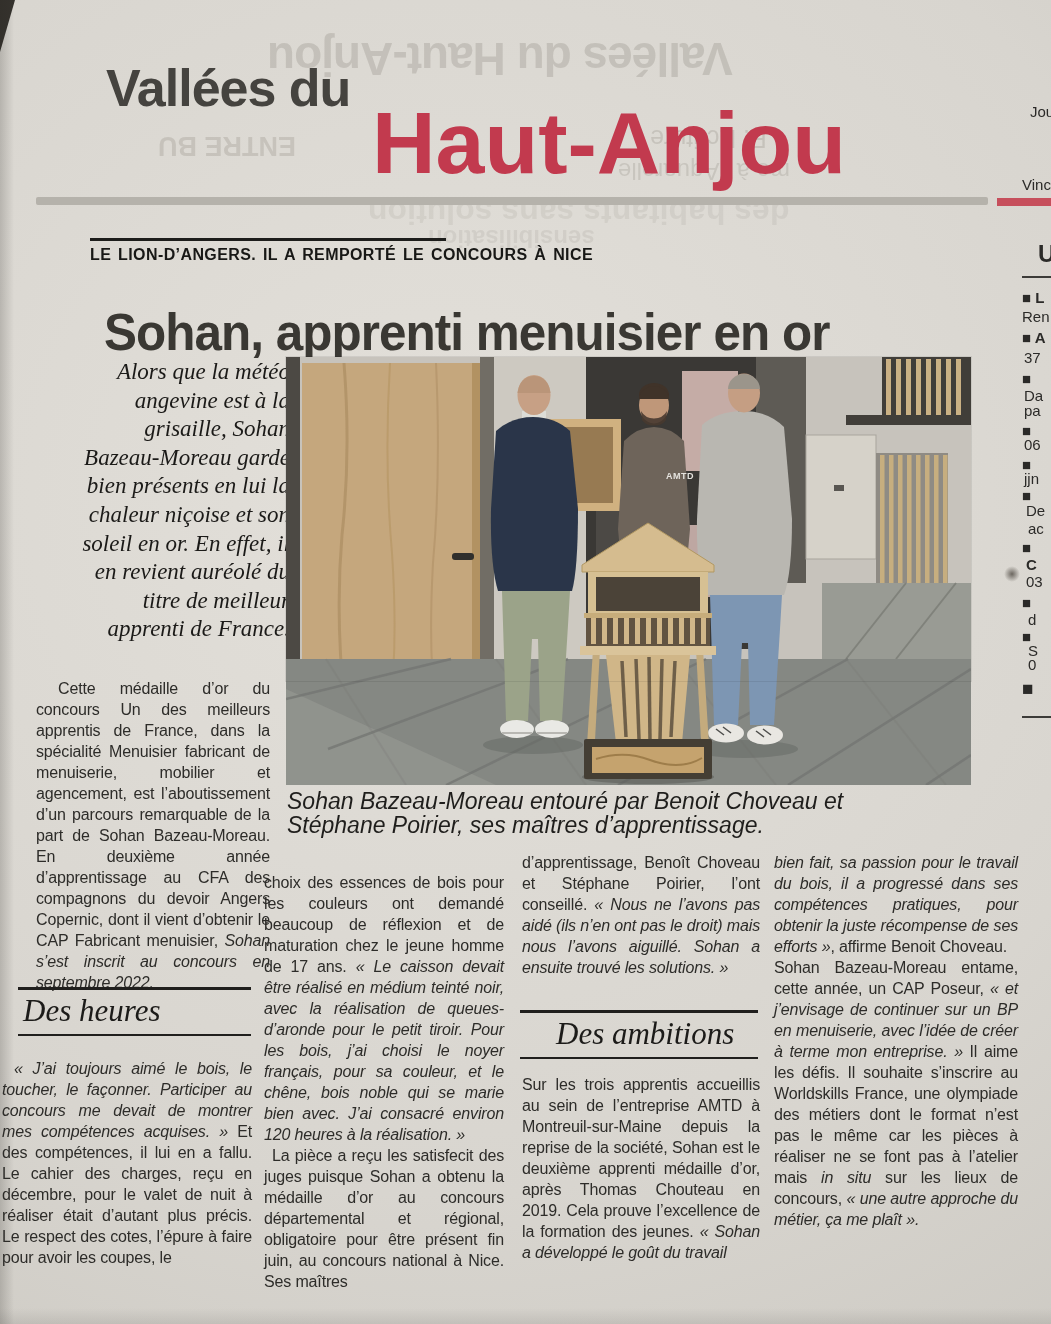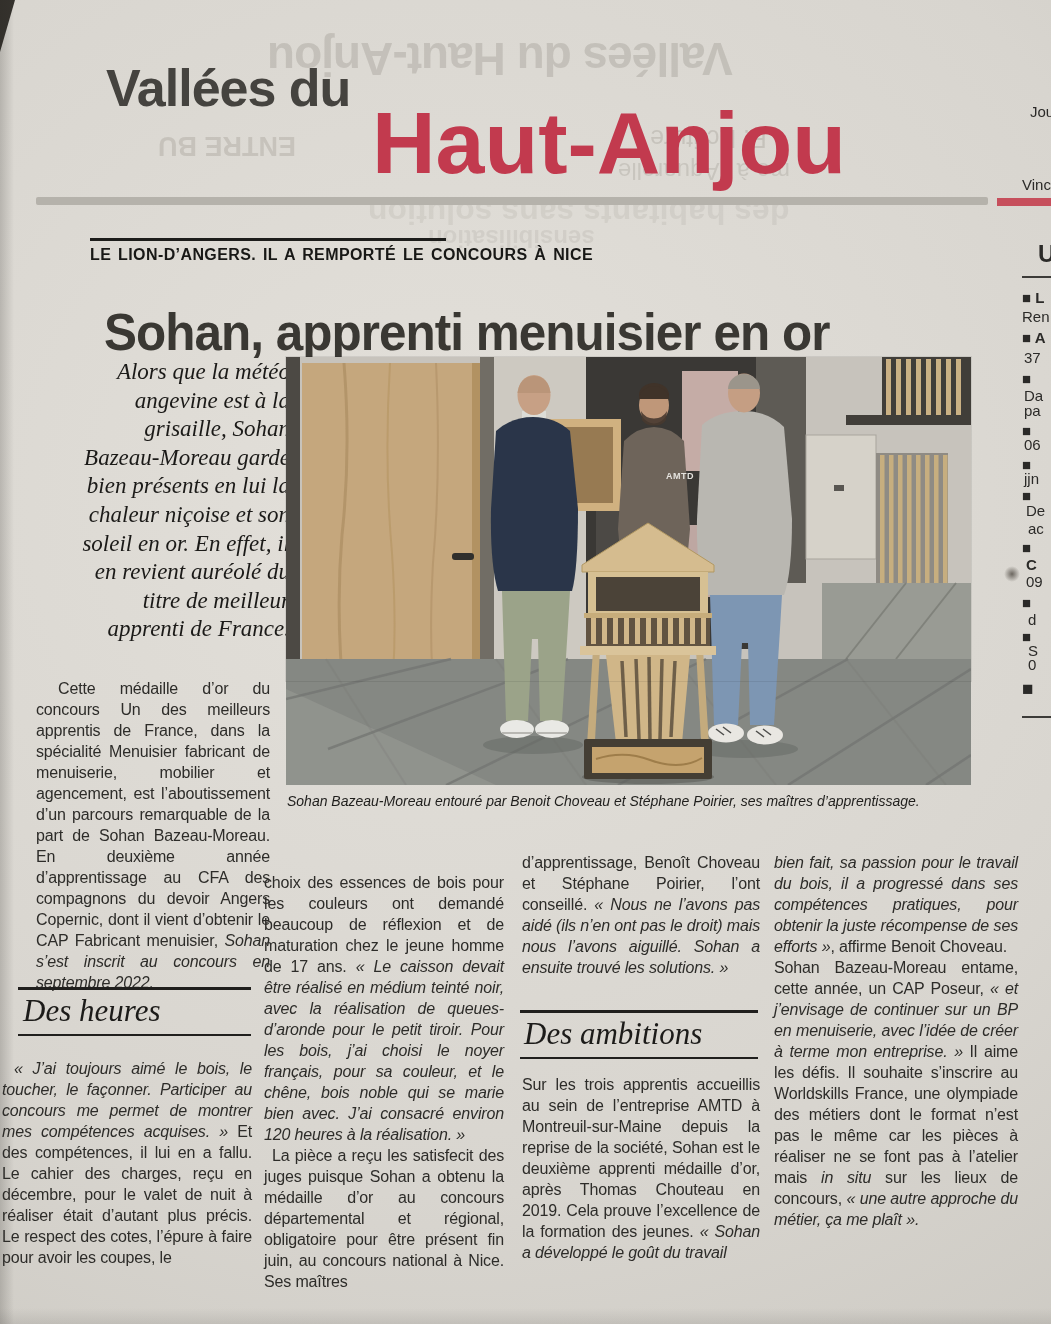--- a/index.html
+++ b/index.html
@@ -18,21 +18,21 @@
   .kick-rule{left:90px;top:238px;width:356px;height:3px;background:#1d1d1b;}
   .kicker{left:90px;top:246px;font-size:16px;font-weight:bold;color:#181816;letter-spacing:.4px;word-spacing:2px;}
   .headline{left:86px;top:284px;font-size:52px;font-weight:bold;color:#3a3833;letter-spacing:-1px;}
   .headline span{display:inline-block;transform:scaleX(.95);transform-origin:left;}
   
   .lede{left:64px;top:358px;width:226px;text-align:right;
         font-family:"Liberation Serif","DejaVu Serif",serif;font-style:italic;
         font-size:23px;line-height:28.6px;color:#1b1a18;}
   
   .photo{left:286px;top:357px;width:685px;height:324px;outline:1px solid rgba(0,0,0,.08);}
-  .caption{left:287px;top:789px;width:660px;font-style:italic;font-size:14px;line-height:24px;color:#1f1e1c;}
+  .caption{left:287px;top:789px;width:660px;font-style:italic;font-size:23px;line-height:24px;color:#1f1e1c;}
   
   .bcol{font-size:16px;line-height:21px;color:#2d2c29;text-align:justify;
         letter-spacing:-.15px;hyphens:auto;-webkit-hyphens:auto;}
   .bcol p{margin:0;}
   .ti22{text-indent:22px;}
   .ti12{text-indent:12px;}
   .ti8{text-indent:8px;}
   
   .sec-rule{height:3px;background:#201f1d;}
   .sec-title{font-family:"Liberation Serif","DejaVu Serif",serif;font-style:italic;
@@ -205,34 +205,34 @@
 
   <div class="abs bcol" style="left:36px;top:678px;width:234px;">
     <p class="ti22"><span>Cette médaille d’or du concours Un des meilleurs apprentis de France, dans la spécialité Menuisier fabricant de menuiserie, mobilier et agencement, est l’aboutissement d’un parcours remarquable de la part de Sohan Bazeau-Moreau. En deuxième année d’apprentissage au CFA des compagnons du devoir Angers Copernic, dont il vient d’obtenir le CAP Fabricant menuisier, </span><i>Sohan s’est inscrit au concours en septembre 2022.</i></p>
   </div>
 
   <div class="abs sec-rule" style="left:18px;top:987px;width:233px;"></div>
   <div class="abs sec-title" style="left:23px;top:993px;">Des heures</div>
   <div class="abs sec-rule" style="left:18px;top:1034px;width:233px;height:2px;"></div>
 
   <div class="abs bcol" style="left:2px;top:1058px;width:250px;">
-    <p class="ti12"><i>« J’ai toujours aimé le bois, le toucher, le façonner. Participer au concours me permet de montrer mes compétences acquises. »</i><span> Et des compétences, il lui en a fallu. Le cahier des charges, reçu en décembre, pour le valet de nuit à réaliser était d’autant plus précis. Le respect des cotes, l’épure à faire pour avoir les coupes, le</span></p>
+    <p class="ti12"><i>« J’ai toujours aimé le bois, le toucher, le façonner. Participer au concours me devait de montrer mes compétences acquises. »</i><span> Et des compétences, il lui en a fallu. Le cahier des charges, reçu en décembre, pour le valet de nuit à réaliser était d’autant plus précis. Le respect des cotes, l’épure à faire pour avoir les coupes, le</span></p>
   </div>
 
   <div class="abs bcol" style="left:264px;top:872px;width:240px;">
     <p><span>choix des essences de bois pour les couleurs ont demandé beaucoup de réflexion et de maturation chez le jeune homme de 17 ans. </span><i>« Le caisson devait être réalisé en médium teinté noir, avec la réalisation de queues-d’aronde pour le petit tiroir. Pour les bois, j’ai choisi le noyer français, pour sa couleur, et le chêne, bois noble qui se marie bien avec. J’ai consacré environ 120 heures à la réalisation. »</i></p>
     <p class="ti8"><span>La pièce a reçu les satisfecit des juges puisque Sohan a obtenu la médaille d’or au concours départemental et régional, obligatoire pour être présent fin juin, au concours national à Nice. Ses maîtres</span></p>
   </div>
 
   <div class="abs bcol" style="left:522px;top:852px;width:238px;">
     <p><span>d’apprentissage, Benoît Choveau et Stéphane Poirier, l’ont conseillé. </span><i>« Nous ne l’avons pas aidé (ils n’en ont pas le droit) mais nous l’avons aiguillé. Sohan a ensuite trouvé les solutions. »</i></p>
   </div>
 
   <div class="abs sec-rule" style="left:520px;top:1010px;width:238px;"></div>
-  <div class="abs sec-title" style="left:524px;top:1016px;">Des ambitions</div>
+  <div class="abs sec-title" style="left:556px;top:1016px;">Des ambitions</div>
   <div class="abs sec-rule" style="left:520px;top:1057px;width:238px;height:2px;"></div>
 
   <div class="abs bcol" style="left:522px;top:1074px;width:238px;">
     <p><span>Sur les trois apprentis accueillis au sein de l’entreprise AMTD à Montreuil-sur-Maine depuis la reprise de la société, Sohan est le deuxième apprenti médaille d’or, après Thomas Chouteau en 2019. Cela prouve l’excellence de la formation des jeunes. </span><i>« Sohan a développé le goût du travail</i></p>
   </div>
 
   <div class="abs bcol" style="left:774px;top:852px;width:244px;">
     <p><i>bien fait, sa passion pour le travail du bois, il a progressé dans ses compétences pratiques, pour obtenir la juste récompense de ses efforts »</i><span>, affirme Benoit Choveau.</span></p>
     <p><span>Sohan Bazeau-Moreau entame, cette année, un CAP Poseur, </span><i>« et j’envisage de continuer sur un BP en menuiserie, avec l’idée de créer à terme mon entreprise. »</i><span> Il aime les défis. Il souhaite s’inscrire au Worldskills France, une olympiade des métiers dont le format n’est pas le même car les pièces à réaliser ne se font pas à l’atelier mais </span><i>in situ</i><span> sur les lieux de concours, </span><i>« une autre approche du métier, ça me plaît ».</i></p>
   </div>
@@ -252,21 +252,21 @@
     <div class="abs sbf" style="left:1024px;top:402px;">pa</div>
     <div class="abs sbf b" style="left:1022px;top:422px;">■</div>
     <div class="abs sbf" style="left:1024px;top:436px;">06</div>
     <div class="abs sbf b" style="left:1022px;top:456px;">■</div>
     <div class="abs sbf" style="left:1024px;top:470px;">jjn</div>
     <div class="abs sbf b" style="left:1022px;top:487px;">■</div>
     <div class="abs sbf" style="left:1026px;top:502px;">De</div>
     <div class="abs sbf" style="left:1028px;top:520px;">ac</div>
     <div class="abs sbf b" style="left:1022px;top:539px;">■</div>
     <div class="abs sbf b" style="left:1026px;top:556px;">C</div>
-    <div class="abs sbf" style="left:1026px;top:573px;">09</div>
+    <div class="abs sbf" style="left:1026px;top:573px;">03</div>
     <div class="abs sbf b" style="left:1022px;top:594px;">■</div>
     <div class="abs sbf" style="left:1028px;top:611px;">d</div>
     <div class="abs sbf b" style="left:1022px;top:628px;">■</div>
     <div class="abs sbf" style="left:1028px;top:642px;">S</div>
     <div class="abs sbf" style="left:1028px;top:656px;">0</div>
     <div class="abs sbf b" style="left:1022px;top:678px;font-size:19px;">■</div>
     <div class="abs sb-rule" style="top:716px;"></div>
     <div class="abs spot"></div>
   </div>
 

